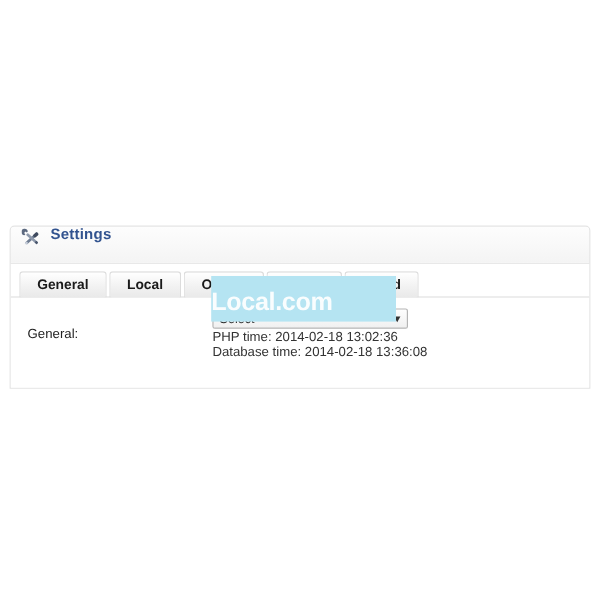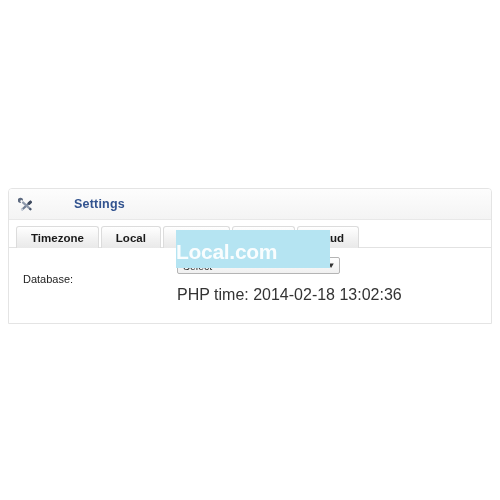--- a/index.html
+++ b/index.html
@@ -24,26 +24,25 @@
     background: #ffffff;
     border: 1px solid #e4e4e4;
     border-radius: 4px 4px 0 0;
     box-sizing: border-box;
   }
 
   
   #panel-header {
     height: 30px;
     display: flex;
-    align-items: center;
+    align-items: flex-start;
     padding-left: 9px;
     background: linear-gradient(to bottom, #fdfdfd 0%, #f4f4f4 100%);
     border-bottom: 1px solid #e8e8e8;
     border-radius: 3px 3px 0 0;
-    gap: 32px;
   }
   #panel-header .hdr-icon {
     width: 17px;
     height: 17px;
     margin-right: 7px;
     flex: 0 0 auto;
     display: block;
   }
   #panel-header .hdr-title {
     font-size: 12.5px;
@@ -139,24 +138,24 @@
     cursor: pointer;
   }
   .select-box .sel-caret {
     font-size: 8px;
     color: #333333;
     line-height: 1;
     transform: scaleX(1.15);
   }
 
   .time-line {
-    font-size: 16px;
+    font-size: 11px;
     color: #333333;
     line-height: 12px;
-    margin-top: 15px;
+    margin-top: 1px;
     white-space: nowrap;
   }
   .time-line:first-of-type { margin-top: 4px; }
 
   
   #watermark-band {
     position: absolute;
     left: 176px;
     top: 230px;
     width: 154px;
@@ -199,38 +198,39 @@
         <path d="M2.3 7.6 a2.7 2.7 0 1 0 0 4.2 l0 -1.2 l-1.5 0 l0 -1.8 l1.5 0 z" fill="#5d6a80"></path>
         <rect x="12.6" y="8.6" width="2.4" height="2.0" rx="0.5" fill="#49566c"></rect>
       </g>
     </svg>
     <span class="hdr-title">Settings</span>
   </div>
 
   <div id="tab-strip">
     <div id="tab-baseline"></div>
     <div class="tab-list">
-      <div class="tab"><span>Timezone</span></div>
+      <div class="tab"><span>General</span></div>
       <div class="tab"><span>Local</span></div>
       <div class="tab"><span>Option</span></div>
       <div class="tab"><span>Image</span></div>
       <div class="tab"><span>Fraud</span></div>
 
     </div>
   </div>
 
   <div id="panel-body">
     <div class="form-row">
-      <div class="form-label">Database:</div>
+      <div class="form-label">General:</div>
       <div class="form-field">
         <div class="select-box">
           <span>Select</span>
           <span class="sel-caret">▼</span>
         </div>
         <div class="time-line">PHP time: 2014-02-18 13:02:36</div>
+        <div class="time-line">Database time: 2014-02-18 13:36:08</div>
       </div>
     </div>
   </div>
 
 </div>
 
 <div id="watermark-band"></div>
 <div id="watermark-text">Local.com</div>
 
 </body></html>

